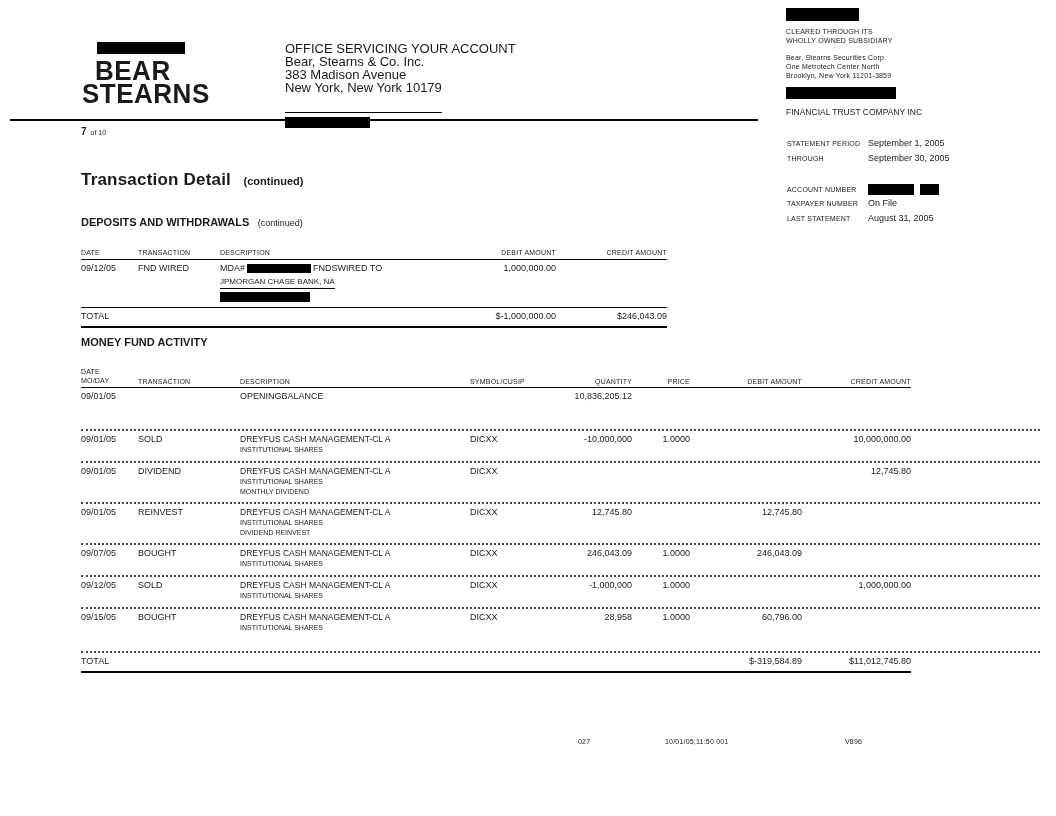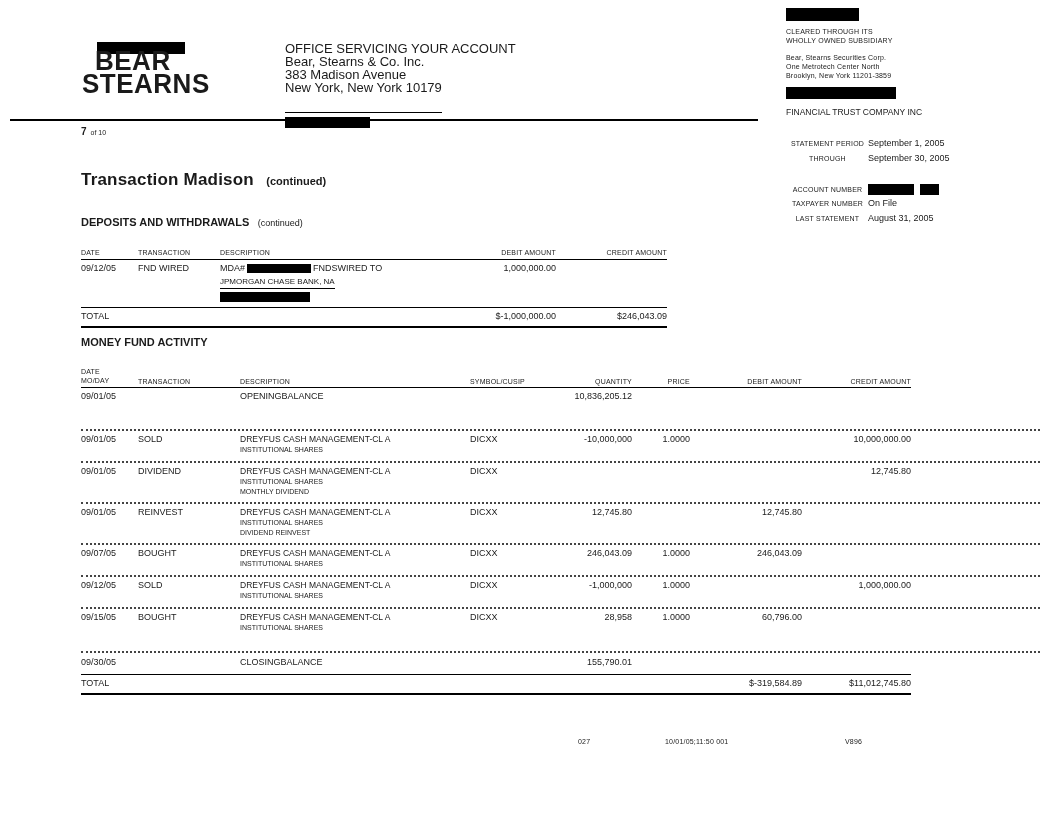--- a/index.html
+++ b/index.html
@@ -16,21 +16,21 @@
 
   
   .logo1 { font-size:26px; line-height:22px; font-weight:bold; letter-spacing:0.5px; transform:scaleY(1.08); transform-origin:top left; margin-left:13px; }
   .logo2 { font-size:26px; line-height:24px; font-weight:bold; letter-spacing:0.5px; transform:scaleY(1.08); transform-origin:top left; }
 
   
   .office div.oline { font-size:13px; line-height:13px; }
   .uline { display:inline-block; border-bottom:1px solid #000; padding-bottom:18px; }
 
   
-  .inforow { left:787px; display:flex; align-items:baseline; width:250px;text-align:center; }
+  .inforow { left:787px; display:flex; align-items:baseline; width:250px; }
   .ilabel { width:81px; font-size:7px; letter-spacing:0.2px; flex:none; }
   .ivalue { font-size:9px; }
 
   
   .pgnum { display:flex; align-items:baseline; gap:4px; }
   .pgnum .n { font-size:10px; font-weight:bold; }
   .pgnum .of { font-size:7px; }
 
   
   .title-main { font-size:17px; font-weight:bold; letter-spacing:0.2px; }
@@ -59,21 +59,21 @@
 
   .hline { border-top:2px solid #000; height:0; }
   .foot { font-size:7px; letter-spacing:0.2px; }
 </style>
 </head>
 <body>
 
 <div class="page">
 
   <div class="abs redact" style="left:97px;top:42px;width:88px;height:12px"></div>
-  <div class="abs" style="left:82px;top:48px">
+  <div class="abs" style="left:82px;top:58px">
     <div class="logo1">BEAR</div>
     <div class="logo2">STEARNS</div>
   </div>
 
   <div class="abs office" style="left:285px;top:42px">
     <div class="oline">OFFICE SERVICING YOUR ACCOUNT</div>
     <div class="oline">Bear, Stearns &amp; Co. Inc.</div>
     <div class="oline">383 Madison Avenue</div>
     <div class="oline"><span class="uline">New York, New York  10179</span></div>
     <div class="redact" style="width:85px;height:11px;margin-top:4px"></div>
@@ -111,21 +111,21 @@
   <div class="abs inforow" style="top:198px">
     <span class="ilabel">TAXPAYER NUMBER</span>
     <span class="ivalue">On File</span>
   </div>
   <div class="abs inforow" style="top:213px">
     <span class="ilabel">LAST STATEMENT</span>
     <span class="ivalue">August 31, 2005</span>
   </div>
 
   <div class="abs" style="left:81px;top:170px">
-    <span class="title-main">Transaction Madison</span>
+    <span class="title-main">Transaction Detail</span>
     <span class="title-cont">(continued)</span>
   </div>
 
   <div class="abs" style="left:81px;top:212px">
     <span class="sec-head">DEPOSITS AND WITHDRAWALS</span>
     <span class="sec-cont">(continued)</span>
   </div>
 
   <div class="abs" style="left:81px;top:249px;width:586px">
     <div class="dep-grid dep-head">
@@ -279,30 +279,20 @@
       <div>DICXX</div>
       <div class="num">28,958</div>
       <div class="num">1.0000</div>
       <div class="num">60,796.00</div>
       <div class="num"></div>
     </div>
 
     <div style="height:12px"></div>
 
     <div class="dotline"></div>
-    <div class="mf-grid mf-row mf-close">
-      <div>09/30/05</div>
-      <div></div>
-      <div>CLOSINGBALANCE</div>
-      <div></div>
-      <div class="num">155,790.01</div>
-      <div></div>
-        <div></div>
-        <div></div>
-    </div>
 
     <div class="mf-grid mf-total">
       <div style="grid-column:1/7">TOTAL</div>
       <div class="num">$-319,584.89</div>
       <div class="num">$11,012,745.80</div>
     </div>
   </div>
 
   <div class="abs foot" style="left:578px;top:738px">027</div>
   <div class="abs foot" style="left:665px;top:738px">10/01/05;11:50  001</div>

